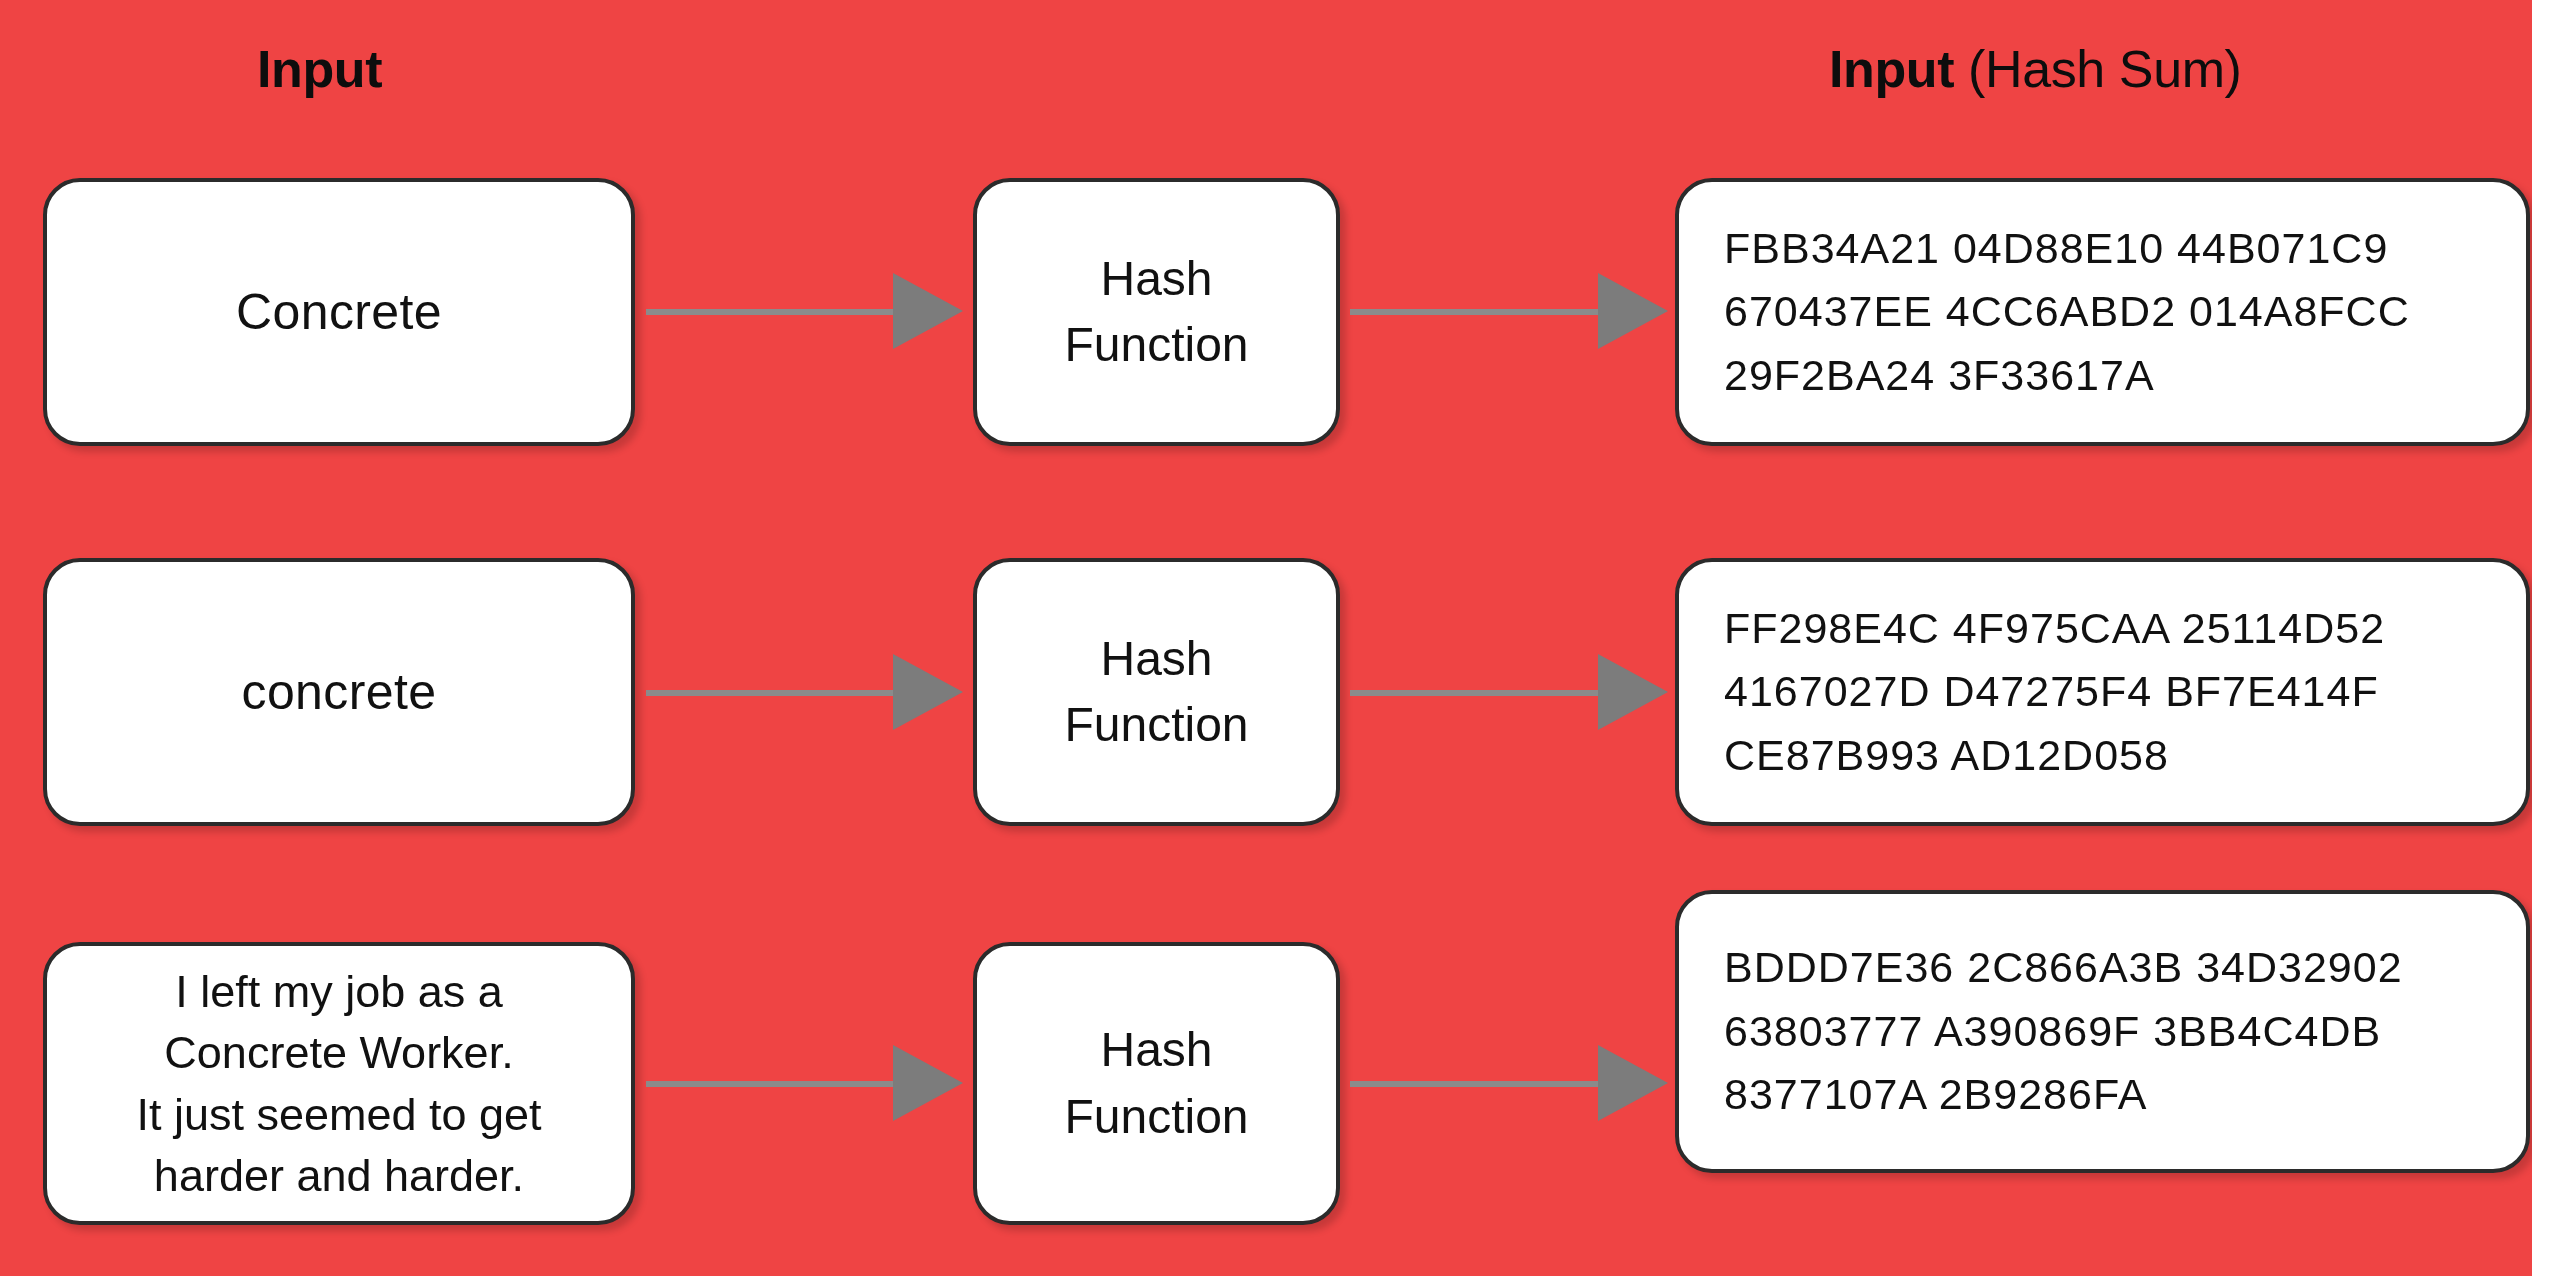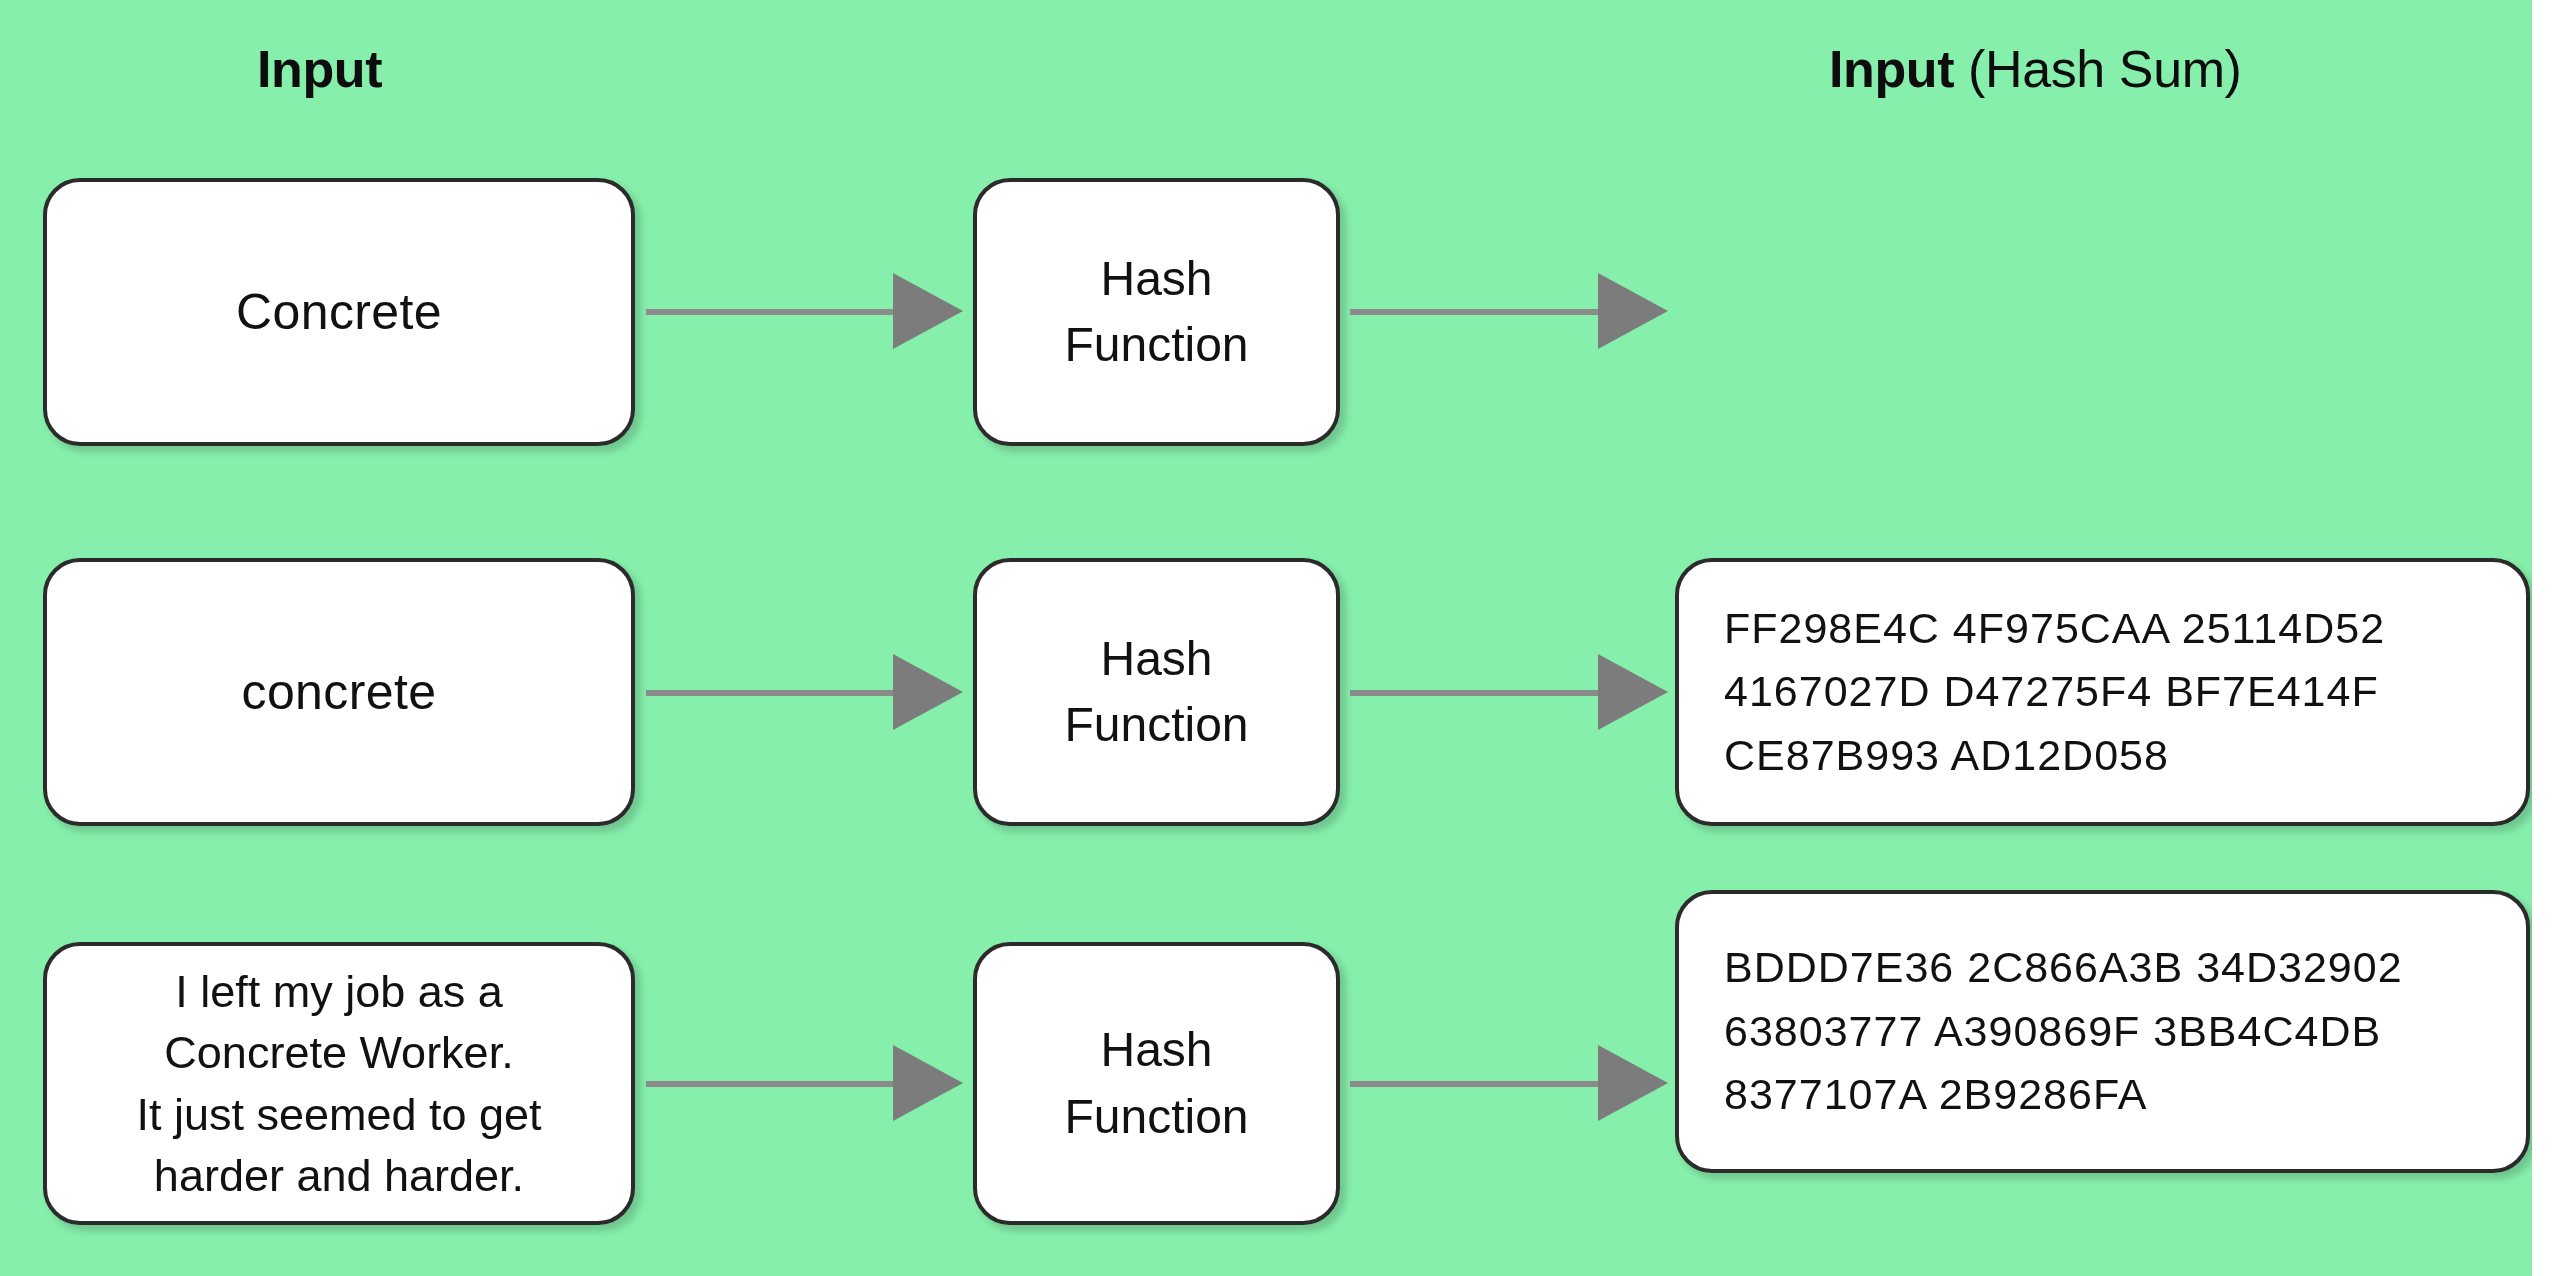--- a/index.html
+++ b/index.html
@@ -9,21 +9,21 @@
   }
   body {
     font-family: "Liberation Sans", "DejaVu Sans", sans-serif;
     color: #1a1a1a;
   }
 
   #diagram {
     position: relative;
     width: 2532px;
     height: 1277px;
-    background: #86efac;
+    background: #ef4444;
     overflow: hidden;
   }
 
   
   .col-header {
     position: absolute;
     font-size: 52px;
     line-height: 1;
     letter-spacing: -0.4px;
     white-space: nowrap;
@@ -141,20 +141,23 @@
     <div class="shaft"></div>
     <div class="head"></div>
   </div>
   <div class="node fn-box" id="fn-box-0" style="top: 178px; height: 268px;">
     <div class="node-text" id="fn-text-0"><span>Hash</span><br><span>Function</span></div>
   </div>
   <div class="arrow arrow-out" id="arrow-out-0" style="top: 273px;">
     <div class="shaft"></div>
     <div class="head"></div>
   </div>
+  <div class="node output-box" id="output-box-0" style="top: 178px; height: 268px;">
+    <div class="node-text" id="output-text-0"><span>FBB34A21 04D88E10 44B071C9</span><br><span>670437EE 4CC6ABD2 014A8FCC</span><br><span>29F2BA24 3F33617A</span></div>
+  </div>
 
   <div class="node input-box" id="input-box-1" style="top: 558px; height: 268px;">
     <div class="node-text" id="input-text-1"><span>concrete</span></div>
   </div>
   <div class="arrow arrow-in" id="arrow-in-1" style="top: 654px;">
     <div class="shaft"></div>
     <div class="head"></div>
   </div>
   <div class="node fn-box" id="fn-box-1" style="top: 558px; height: 268px;">
     <div class="node-text" id="fn-text-1"><span>Hash</span><br><span>Function</span></div>

